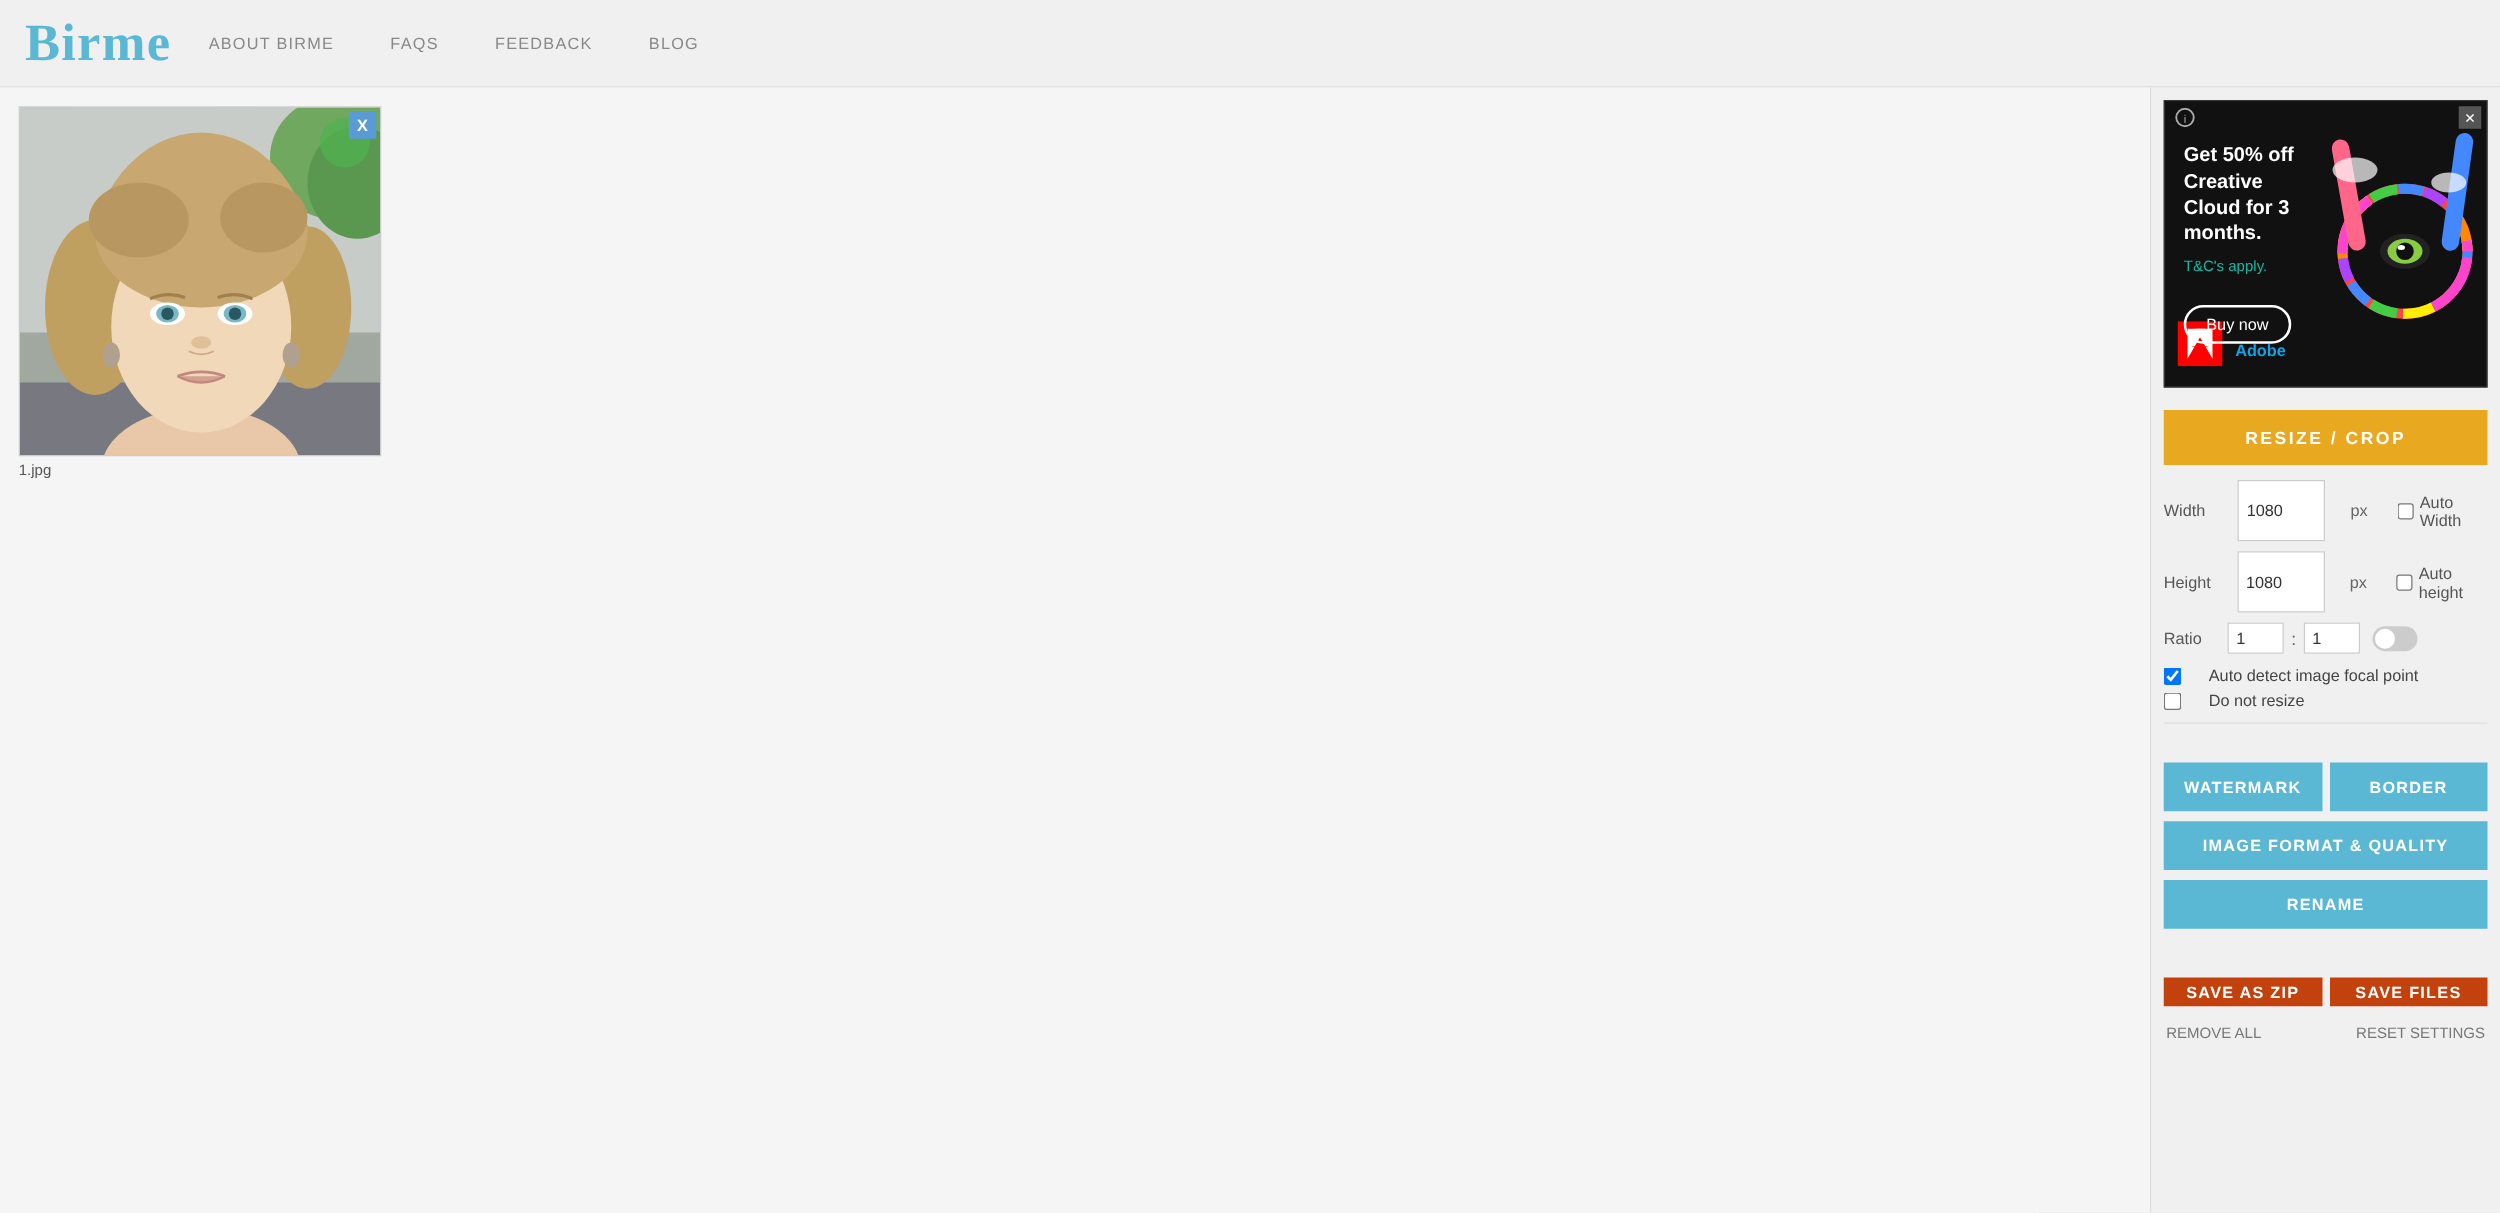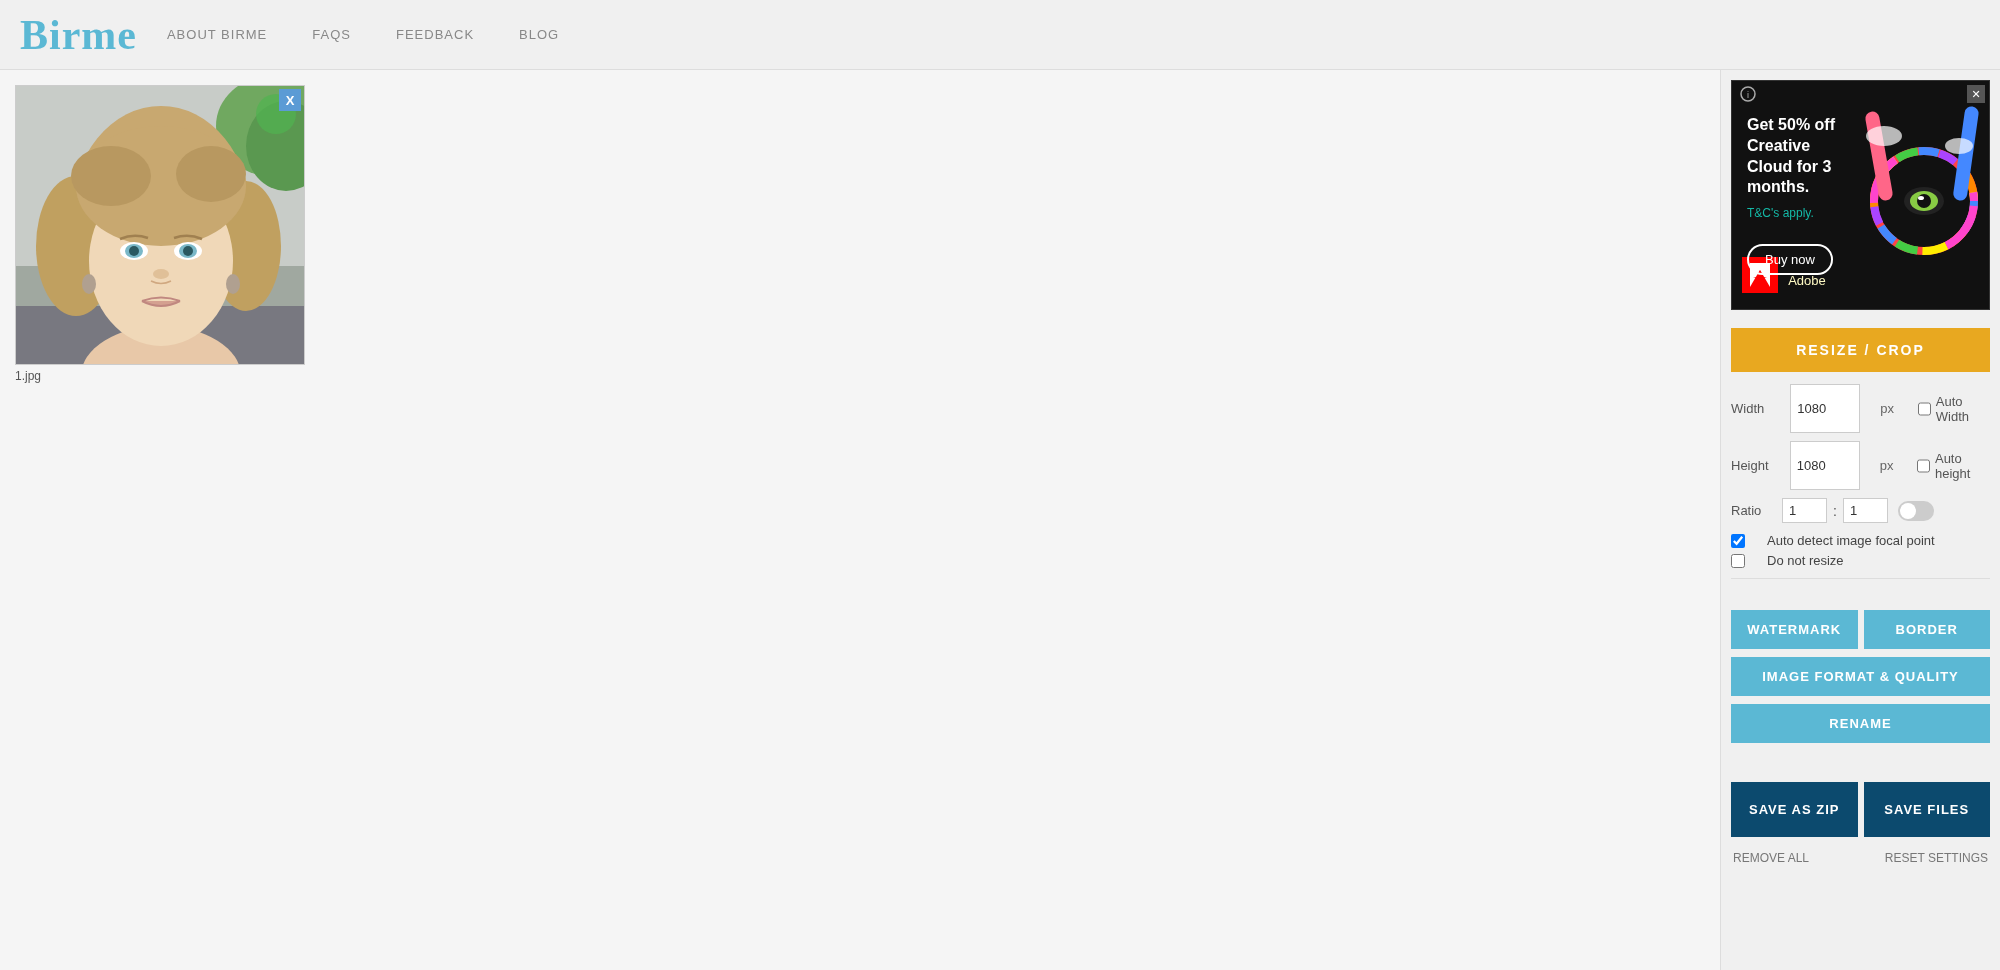--- a/index.html
+++ b/index.html
@@ -151,22 +151,22 @@
       padding: 6px 16px;
       font-size: 13px;
       border-radius: 20px;
       cursor: pointer;
     }
     .ad-logo {
       position: absolute;
       bottom: 10px;
       left: 10px;
       font-size: 22px;
-      font-weight: normal;
-      color: #fef9c3;
+      font-weight: bold;
+      color: #0ea5e9;
     }
     .ad-close {
       position: absolute;
       top: 4px;
       right: 4px;
       width: 18px;
       height: 18px;
       background: #555;
       color: white;
       font-size: 11px;
@@ -320,24 +320,24 @@
       border: none;
       padding: 12px;
       font-size: 13px;
       font-weight: bold;
       letter-spacing: 1px;
       cursor: pointer;
       margin-bottom: 8px;
     }
     .btn-blue {
       flex: 1;
-      background: #0c4a6e;
-      color: white;
-      border: none;
-      padding: 20px 6px;
+      background: #c2410c;
+      color: white;
+      border: none;
+      padding: 4px 6px;
       font-size: 13px;
       font-weight: bold;
       letter-spacing: 1px;
       cursor: pointer;
     }
 
     .bottom-link-row {
       display: flex;
       justify-content: space-between;
       padding: 6px 2px;

